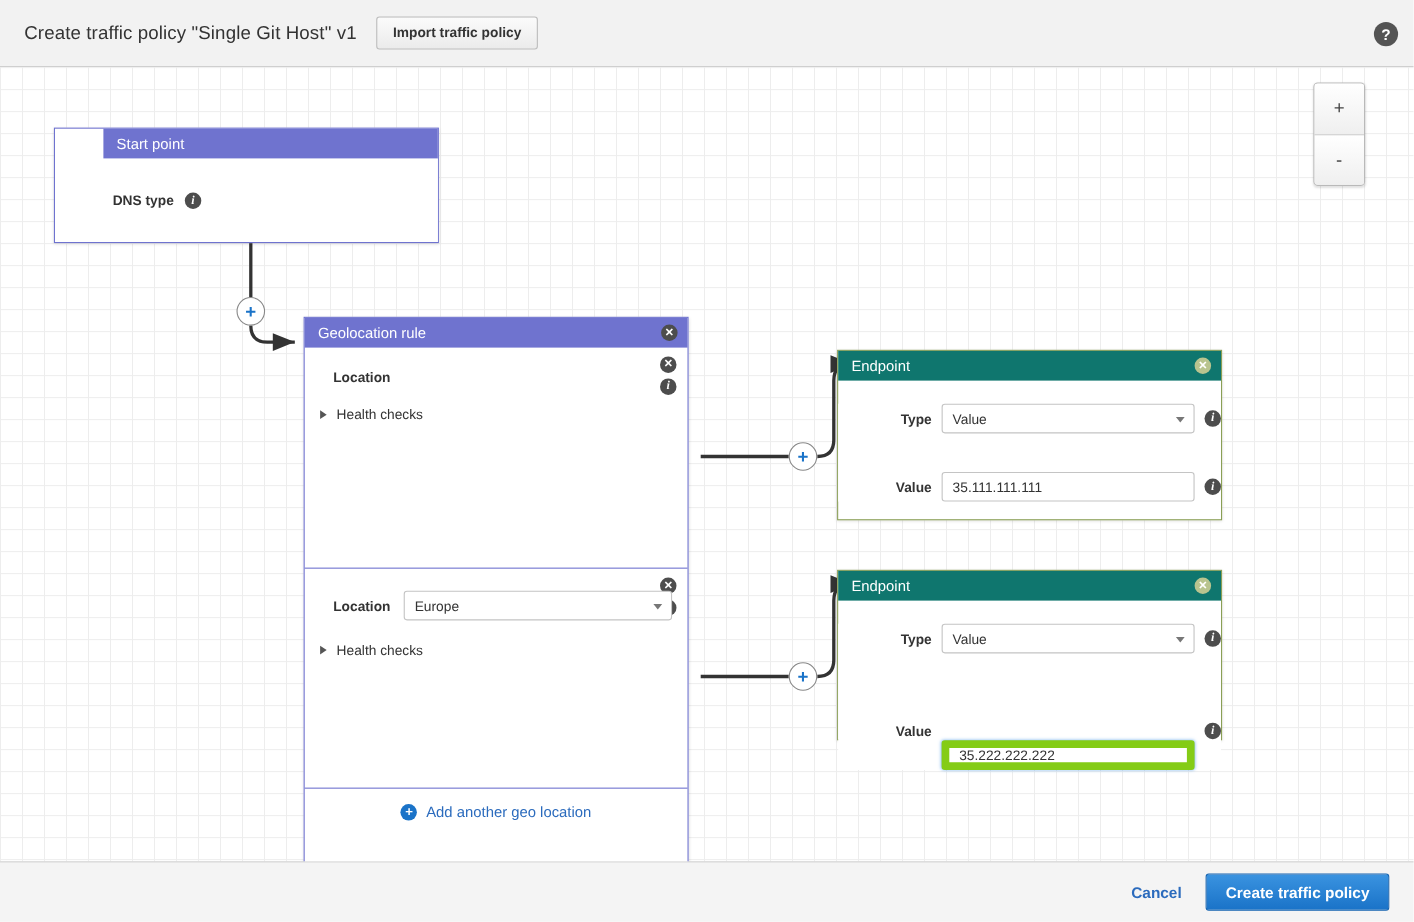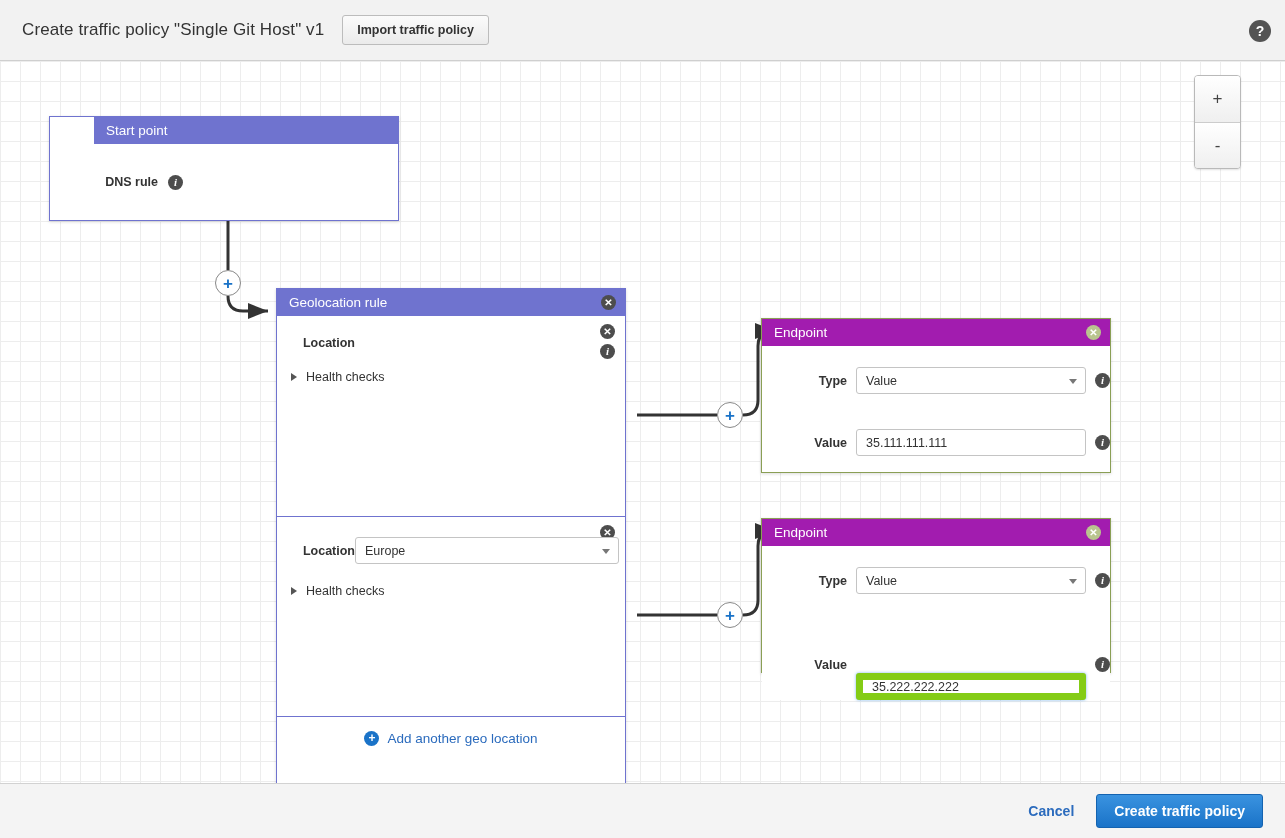--- a/index.html
+++ b/index.html
@@ -113,21 +113,21 @@
   .plus-badge {
     width: 15px; height: 15px; border-radius: 50%;
     background: #1a73c8; color: #fff; font-size: 12px; font-weight: bold;
     display: inline-flex; align-items: center; justify-content: center;
     line-height: 1;
   }
 
   
   .ep-card { width: 350px; height: 155px;
     border: 1px solid #8a9f55; box-shadow: 0 1px 3px rgba(0,0,0,.14); }
-  .ep-card .card-header { background: #a21caf; }
+  .ep-card .card-header { background: #0f766e; }
   .ep1 { left: 761px; top: 257px; }
   .ep2 { left: 761px; top: 457px; }
 
   
   .row { display: flex; align-items: center; }
   .fld-label {
     font-size: 12.5px; font-weight: bold; color: #333333;
     text-align: right; white-space: nowrap;
   }
   .select, .textinput {
@@ -237,21 +237,21 @@
   <div class="node-plus" style="left:215px; top:209px;">+</div>
   <div class="node-plus" style="left:717px; top:341px;">+</div>
   <div class="node-plus" style="left:717px; top:541px;">+</div>
 
   <div class="card start-card">
     <div class="card-header">
       <span>Start point</span>
     </div>
     <div class="card-body">
       <div class="row" style="width:100%;">
-        <div class="fld-label" style="width:108px;">DNS rule</div>
+        <div class="fld-label" style="width:108px;">DNS type</div>
         <span class="icn icn-i" style="margin-left:10px;">i</span>
       </div>
     </div>
   </div>
 
   <div class="card geo-card">
     <div class="card-header">
       <span>Geolocation rule</span>
       <span class="icn icn-x hdr-close">✕</span>
     </div>
@@ -270,21 +270,21 @@
       </div>
     </div>
 
     <div class="geo-section">
       <div class="sec-icons">
         <span class="icn icn-x">✕</span>
         <span class="icn icn-i">i</span>
       </div>
       <div class="row" style="margin-top:8px;">
         <div class="fld-label" style="width:78px;">Location</div>
-        <div class="select" style="width:264px; ">
+        <div class="select" style="width:244px; margin-left:12px;">
           <span>Europe</span>
           <span class="caret"></span>
         </div>
       </div>
       <div class="hc-row" style="margin-top:20px;">
         <span class="hc-tri"></span>
         <span class="hc-label">Health checks</span>
       </div>
     </div>
 

